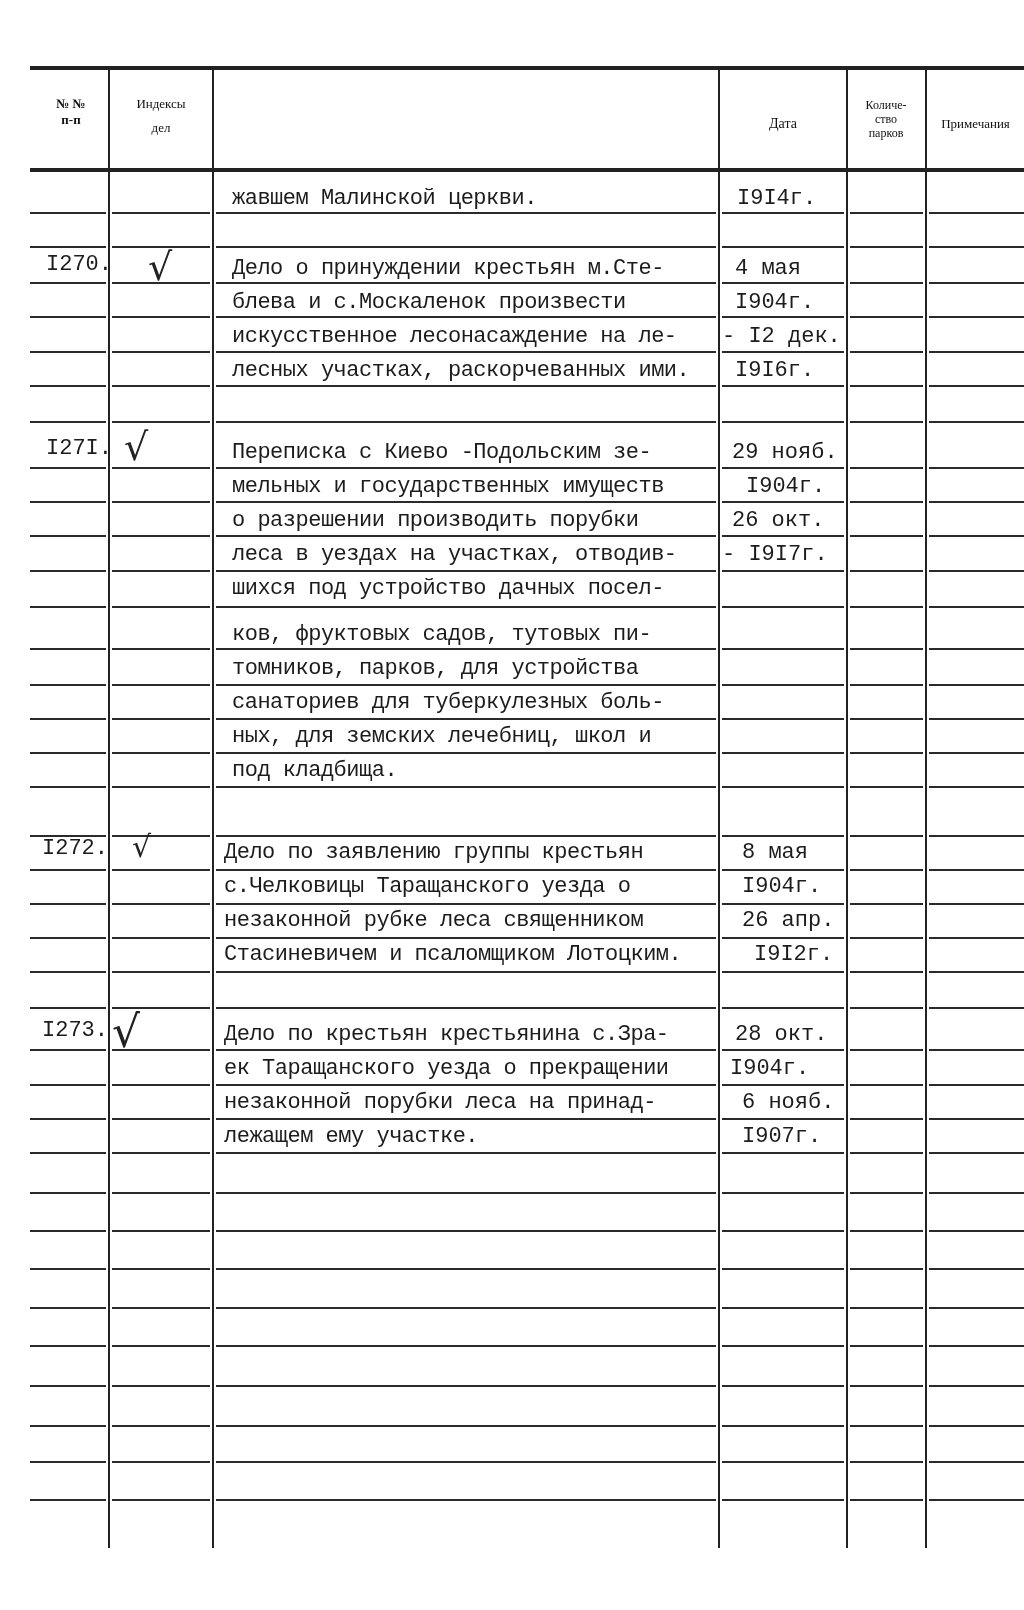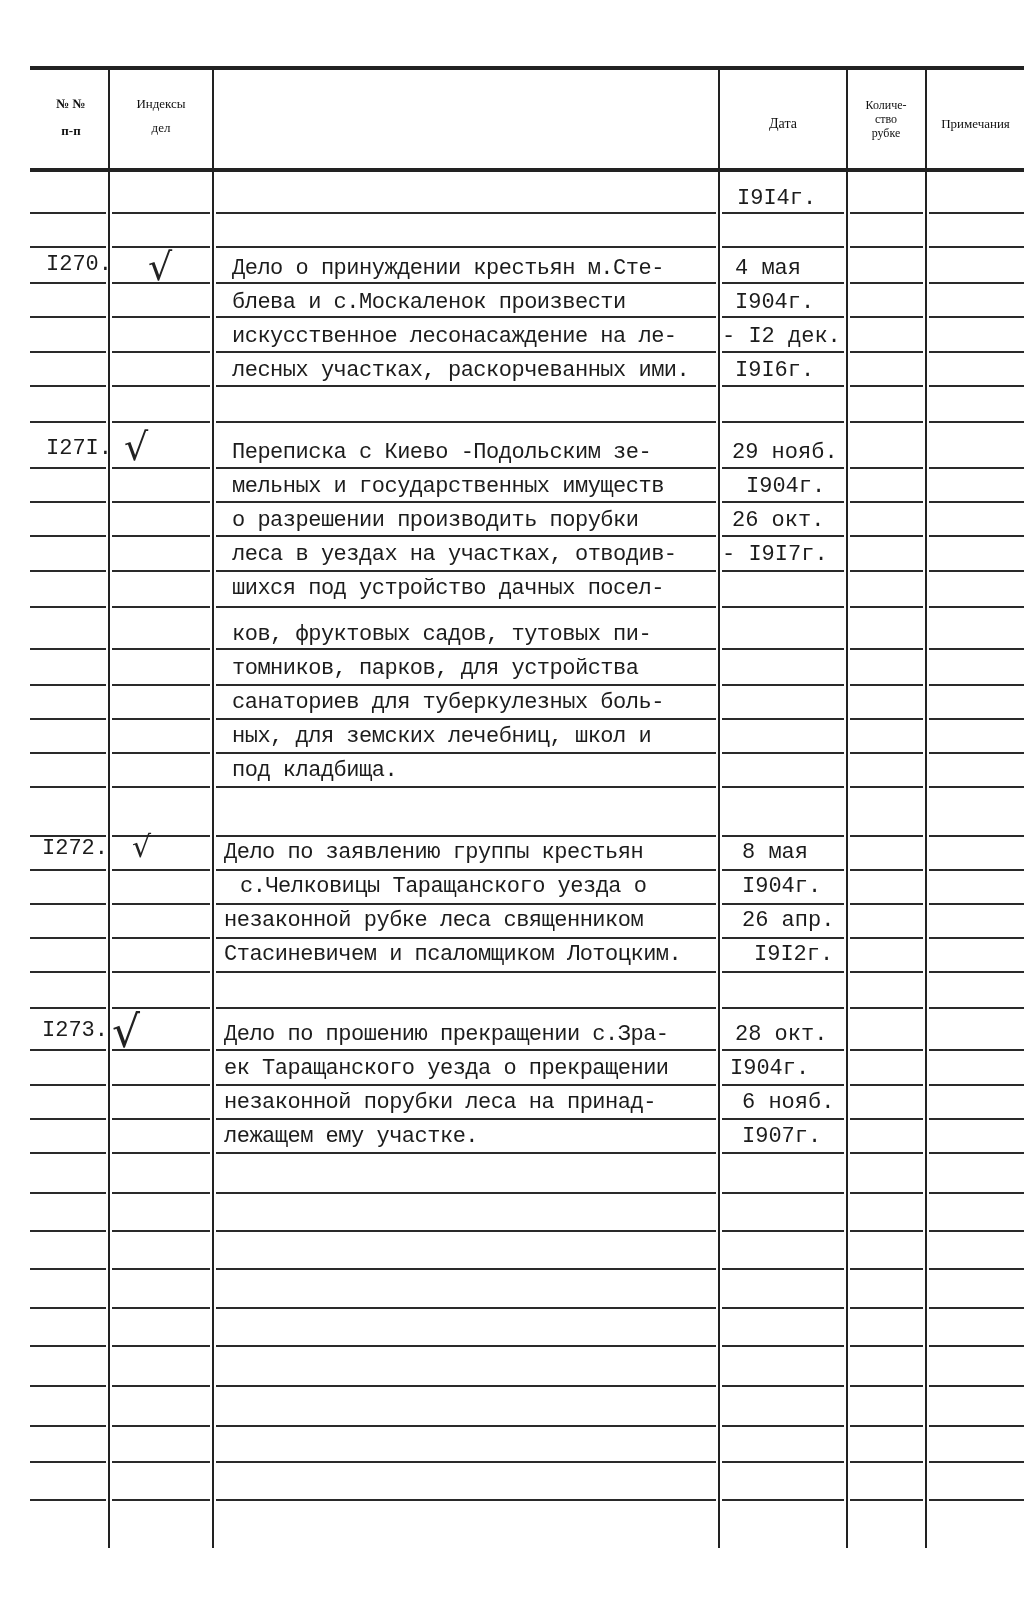--- a/index.html
+++ b/index.html
@@ -27,31 +27,31 @@
   <div class="hrule-thick" style="top:168px;"></div>
 
   <div class="vline" style="left:108px; top:68px; height:1480px;"></div>
   <div class="vline" style="left:212px; top:68px; height:1480px;"></div>
   <div class="vline" style="left:718px; top:68px; height:1480px;"></div>
   <div class="vline" style="left:846px; top:68px; height:1480px;"></div>
   <div class="vline" style="left:925px; top:68px; height:1480px;"></div>
 
   <div class="hdr bold" style="left:36px; top:96px; width:70px;">
     <div>№ №</div>
-    <div style="margin-top:11px;">п-п</div>
+    <div style="margin-top:0;">п-п</div>
   </div>
   <div class="hdr" style="left:112px; top:96px; width:98px;">
     <div>Индексы</div>
     <div style="margin-top:8px;">дел</div>
   </div>
   <div class="hdr" style="left:722px; top:116px; width:122px; font-size:14px;">Дата</div>
   <div class="hdr" style="left:848px; top:98px; width:76px; font-size:12px; line-height:14px;">
     <div>Количе-</div>
     <div>ство</div>
-    <div>рубке</div>
+    <div>парков</div>
   </div>
   <div class="hdr" style="left:927px; top:116px; width:97px; font-size:13px;">Примечания</div>
 
   <div id="rules">
       <div class="rule" style="left: 30px; width: 76px; top: 212px;"></div>
       <div class="rule" style="left: 112px; width: 98px; top: 212px;"></div>
       <div class="rule" style="left: 216px; width: 500px; top: 212px;"></div>
       <div class="rule" style="left: 722px; width: 122px; top: 212px;"></div>
       <div class="rule" style="left: 850px; width: 73px; top: 212px;"></div>
       <div class="rule" style="left: 929px; width: 95px; top: 212px;"></div>
@@ -260,20 +260,21 @@
       <div class="rule" style="left: 850px; width: 73px; top: 1461px;"></div>
       <div class="rule" style="left: 929px; width: 95px; top: 1461px;"></div>
       <div class="rule" style="left: 30px; width: 76px; top: 1499px;"></div>
       <div class="rule" style="left: 112px; width: 98px; top: 1499px;"></div>
       <div class="rule" style="left: 216px; width: 500px; top: 1499px;"></div>
       <div class="rule" style="left: 722px; width: 122px; top: 1499px;"></div>
       <div class="rule" style="left: 850px; width: 73px; top: 1499px;"></div>
       <div class="rule" style="left: 929px; width: 95px; top: 1499px;"></div>
     </div>
 
+  <div class="txt" style="left:232px; top:186px;">жавшем Малинской церкви.</div>
   <div class="date" style="left:737px; top:186px;">I9I4г.</div>
 
   <div>
     <div class="num" style="left:46px; top:252px;">I270.</div>
     <div class="check" style="left:148px; top:248px;">√</div>
     <div class="txt" style="left:232px; top:256px;">Дело о принуждении крестьян м.Сте-</div>
     <div class="txt" style="left:232px; top:290px;">блева и с.Москаленок произвести</div>
     <div class="txt" style="left:232px; top:324px;">искусственное лесонасаждение на ле-</div>
     <div class="txt" style="left:232px; top:358px;">лесных участках, раскорчеванных ими.</div>
     <div class="date" style="left:735px; top:256px;">4 мая</div>
@@ -298,33 +299,33 @@
     <div class="date" style="left:732px; top:440px;">29 нояб.</div>
     <div class="date" style="left:746px; top:474px;">I904г.</div>
     <div class="date" style="left:732px; top:508px;">26 окт.</div>
     <div class="date" style="left:722px; top:542px;">- I9I7г.</div>
   </div>
 
   <div>
     <div class="num" style="left:42px; top:836px;">I272.</div>
     <div class="check" style="left:132px; top:832px; font-size:30px;">√</div>
     <div class="txt" style="left:224px; top:840px;">Дело по заявлению группы крестьян</div>
-    <div class="txt" style="left:240px; top:874px;">с.Челковицы Таращанского уезда о</div>
+    <div class="txt" style="left:224px; top:874px;">с.Челковицы Таращанского уезда о</div>
     <div class="txt" style="left:224px; top:908px;text-align:center;">незаконной рубке леса священником</div>
     <div class="txt" style="left:224px; top:942px;">Стасиневичем и псаломщиком Лотоцким.</div>
     <div class="date" style="left:742px; top:840px;">8 мая</div>
     <div class="date" style="left:742px; top:874px;">I904г.</div>
     <div class="date" style="left:742px; top:908px;">26 апр.</div>
     <div class="date" style="left:754px; top:942px;">I9I2г.</div>
   </div>
 
   <div>
     <div class="num" style="left:42px; top:1018px;">I273.</div>
     <div class="check" style="left:112px; top:1010px; font-size:44px;">√</div>
-    <div class="txt" style="left:224px; top:1022px;">Дело по прошению прекращении с.Зра-</div>
+    <div class="txt" style="left:224px; top:1022px;">Дело по крестьян крестьянина с.Зра-</div>
     <div class="txt" style="left:224px; top:1056px;">ек Таращанского уезда о прекращении</div>
     <div class="txt" style="left:224px; top:1090px;">незаконной порубки леса на принад-</div>
     <div class="txt" style="left:224px; top:1124px;">лежащем ему участке.</div>
     <div class="date" style="left:735px; top:1022px;">28 окт.</div>
     <div class="date" style="left:730px; top:1056px;">I904г.</div>
     <div class="date" style="left:742px; top:1090px;">6 нояб.</div>
     <div class="date" style="left:742px; top:1124px;">I907г.</div>
   </div>
 
 </div>

